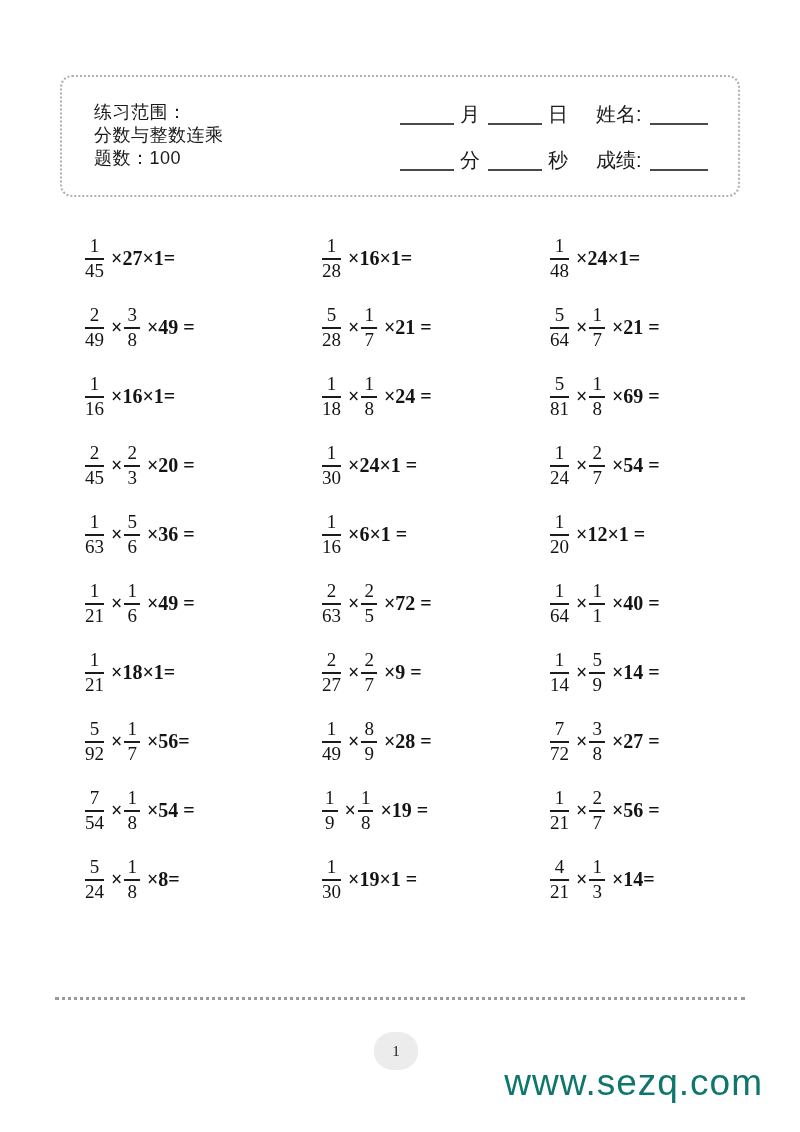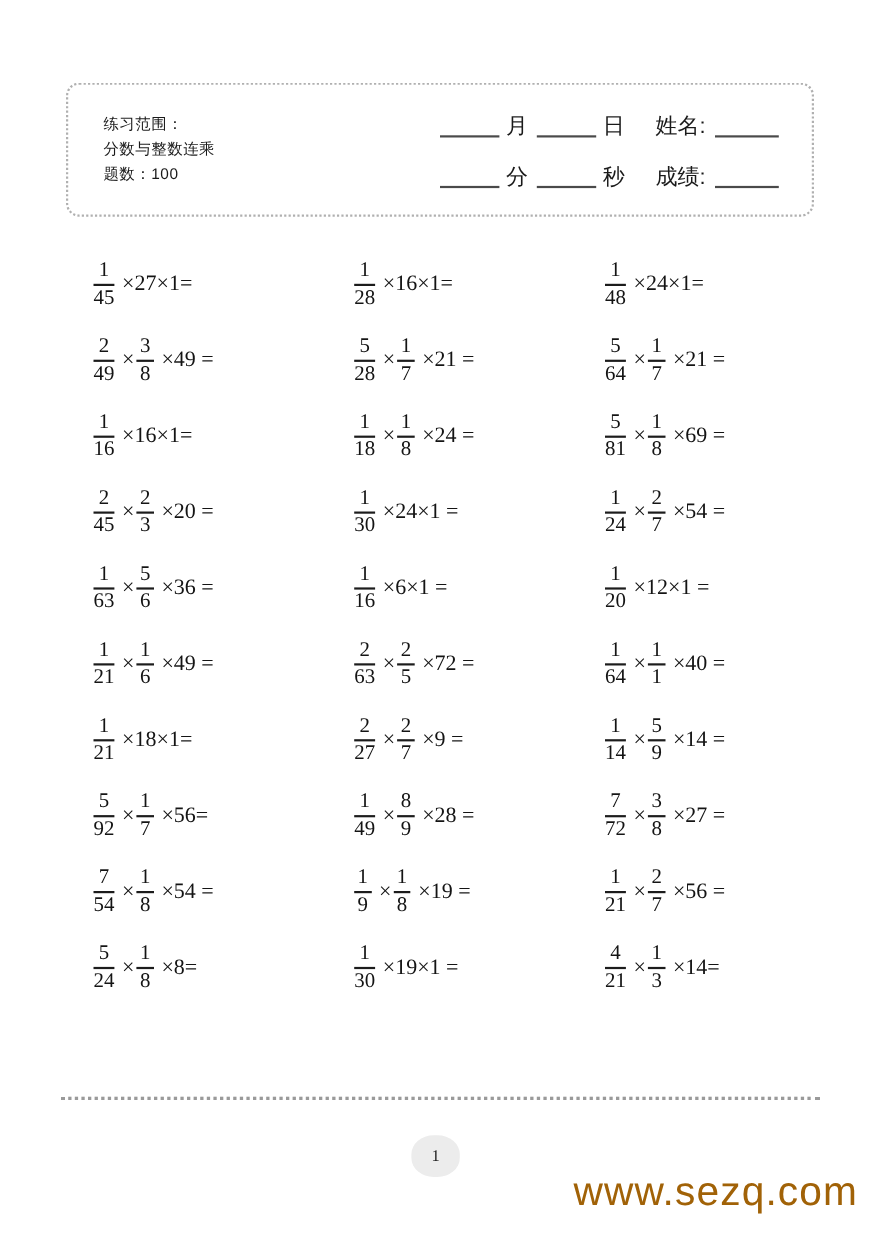--- a/index.html
+++ b/index.html
@@ -14,21 +14,21 @@
   
   .header-box{
     position:absolute;left:60px;top:75px;
     width:680px;height:122px;
     border:2px dotted #b0b0b0;
     border-radius:12px;
     box-sizing:border-box;
   }
   .header-info{
     position:absolute;left:32px;top:24px;
-    font-size:14px;line-height:23px;
+    font-size:18px;line-height:23px;
     letter-spacing:0.5px;
   }
   .header-fields{
     position:absolute;left:338px;top:0;right:16px;height:100%;
   }
   .field-row{
     position:absolute;left:0;
     display:flex;align-items:flex-end;
     font-size:20px;white-space:nowrap;
   }
@@ -55,36 +55,36 @@
     font-size:20px;color:#141414;
     white-space:pre;
   }
   .frac{
     display:inline-block;text-align:center;
     font-size:19px;line-height:1.05;
     margin-right:5px;
   }
   .frac .num{display:block;padding:0 3px 2px;border-bottom:2px solid #1c1c1c;}
   .frac .den{display:block;padding-top:1px;}
-  .op{margin:0 2px;}
+  .op{margin:0 2px;font-weight:bold;}
   
   .footer-sep{
     position:absolute;left:55px;top:997px;width:690px;height:0;
     border-top:3px dotted #9a9a9a;
   }
   .page-badge{
     position:absolute;left:374px;top:1032px;
     width:44px;height:38px;
     background:#ececec;border-radius:46%;
     display:flex;align-items:center;justify-content:center;
     font-family:"Liberation Serif",serif;font-size:15px;color:#222;
   }
   .watermark{
-    position:absolute;right:20px;top:1062px;
-    font-size:37px;color:#a16207;
+    position:absolute;right:37px;top:1062px;
+    font-size:37px;color:#0f766e;
     font-family:"Liberation Sans",sans-serif;
     letter-spacing:1px;
   }
 </style>
 </head>
 <body>
 
 <div class="page">
 
   <div class="header-box">

